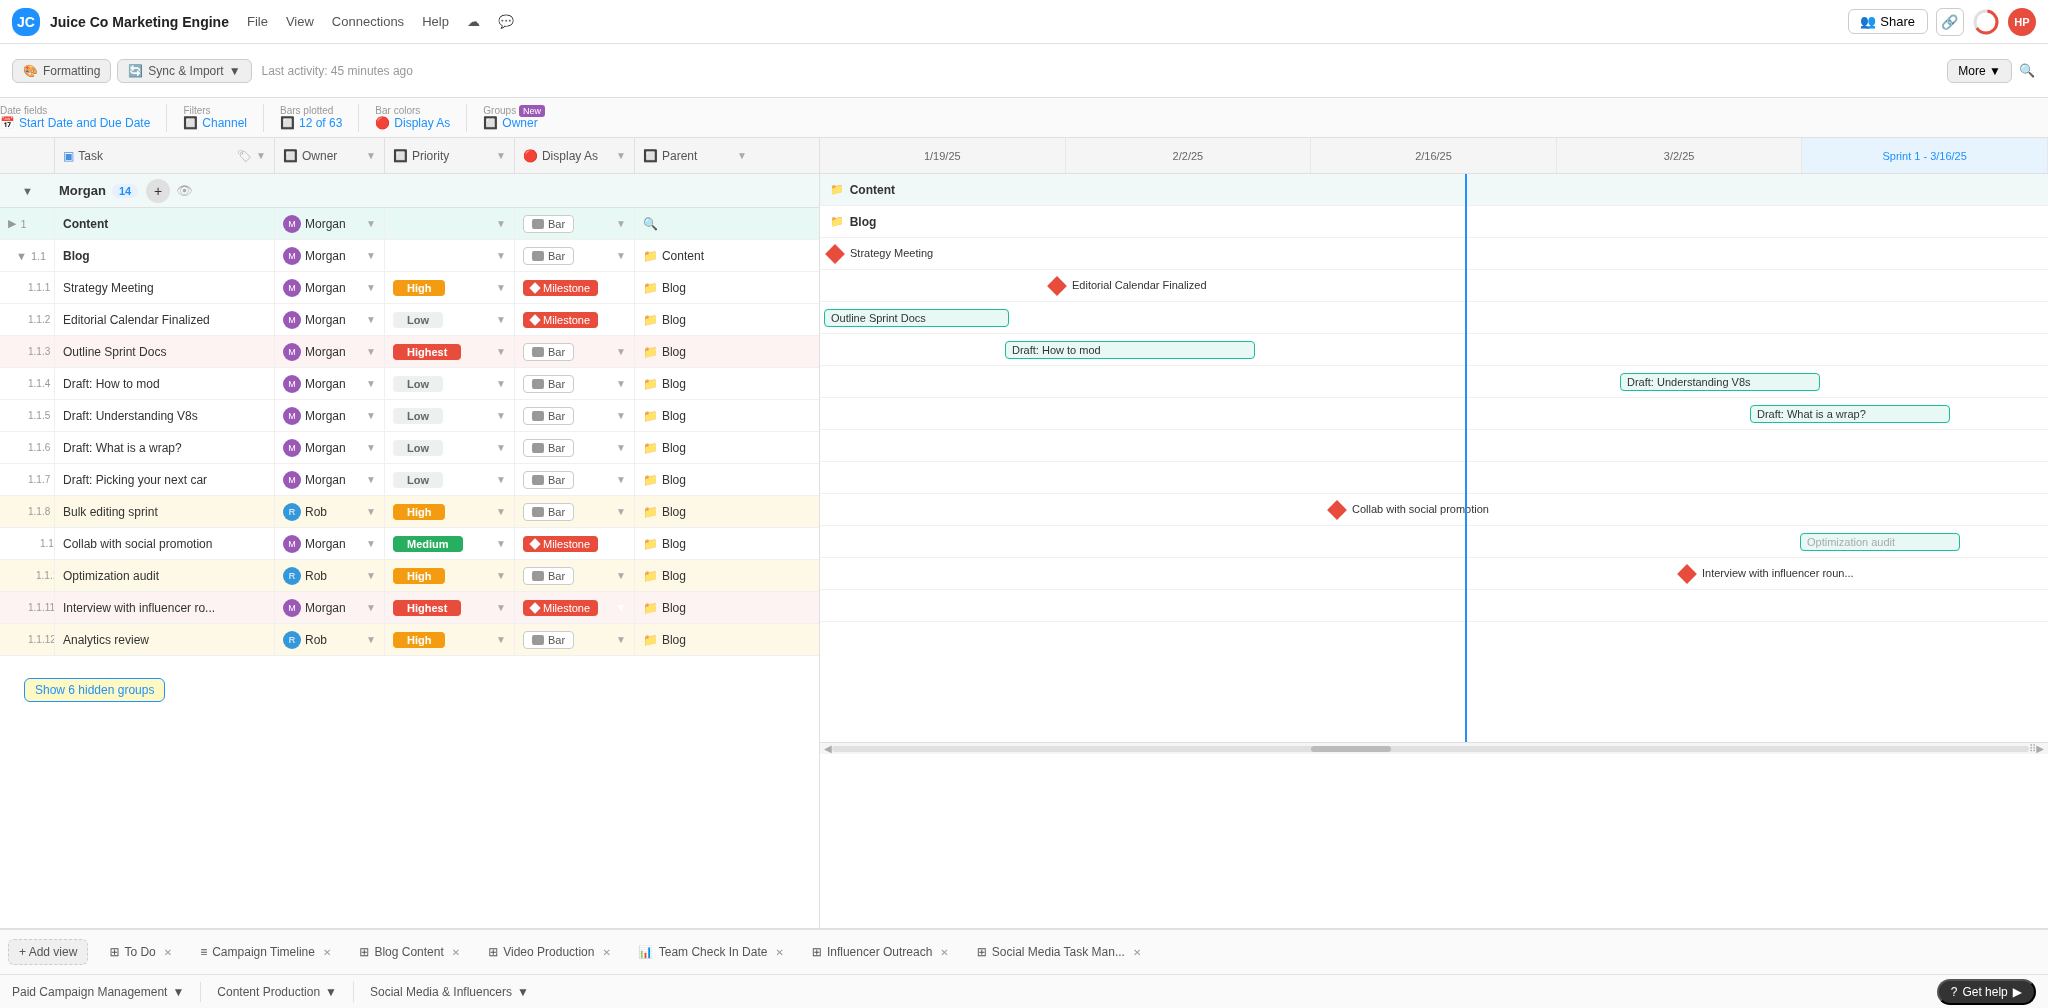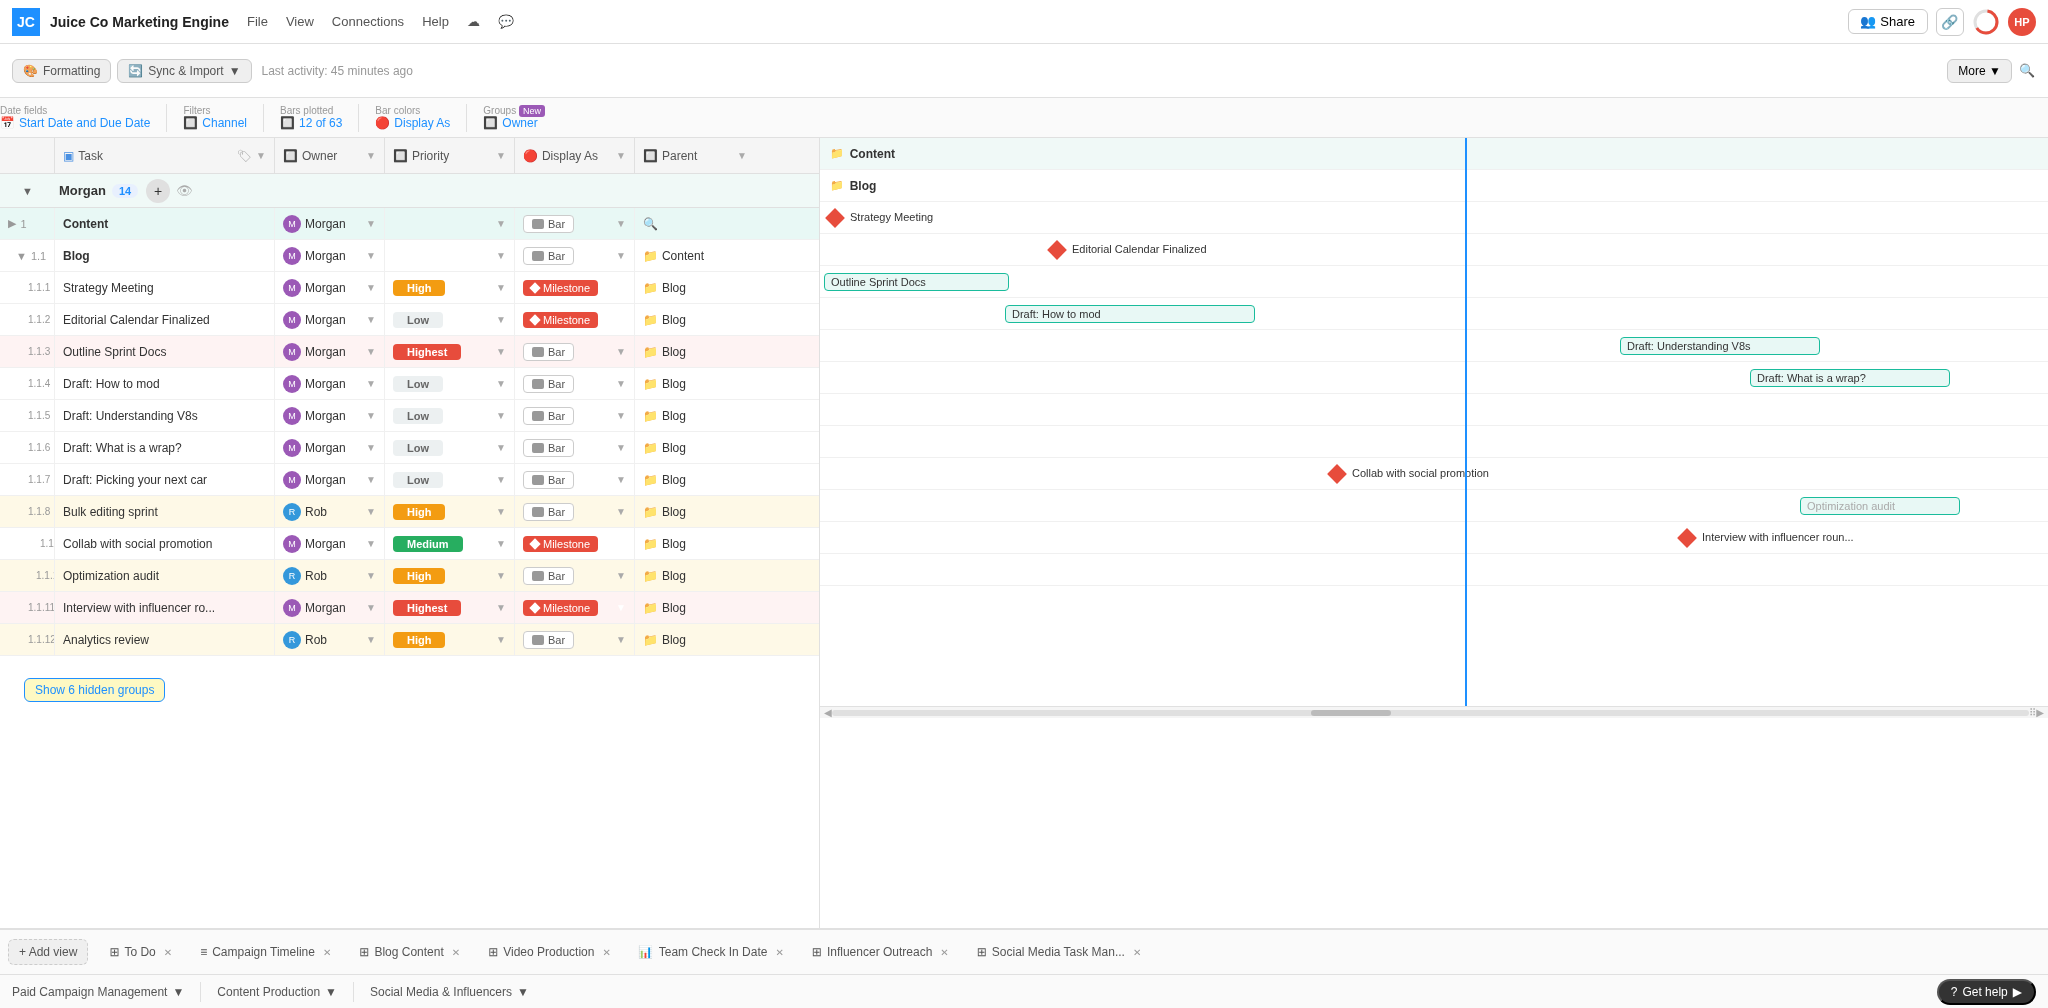--- a/index.html
+++ b/index.html
@@ -1,20 +1,20 @@
 <!DOCTYPE html>
 <html><head>
   <meta charset="utf-8">
   <style>
     * { box-sizing: border-box; margin: 0; padding: 0; }
     body { font-family: -apple-system, BlinkMacSystemFont, 'Segoe UI', sans-serif; font-size: 13px; background: #fff; color: #333; height: 1008px; overflow: hidden; display: flex; flex-direction: column; }
 
     
     .top-bar { display: flex; align-items: center; padding: 0 12px; height: 44px; border-bottom: 1px solid #e0e0e0; gap: 10px; }
-    .app-logo { width: 28px; height: 28px; background: #1e90ff; border-radius: 0; display: flex; align-items: center; justify-content: center; color: #fff; font-weight: bold; font-size: 14px; flex-shrink: 0; text-align: right; }
+    .app-logo { width: 28px; height: 28px; background: #1e90ff; border-radius: 12px; display: flex; align-items: center; justify-content: center; color: #fff; font-weight: bold; font-size: 14px; flex-shrink: 0; text-align: right; }
     .app-title { font-weight: 600; font-size: 14px; color: #222; margin-right: 8px; }
     .top-nav { display: flex; gap: 18px; font-size: 13px; color: #555; }
     .top-nav span { cursor: pointer; }
     .top-bar-right { margin-left: auto; display: flex; align-items: center; gap: 8px; }
     .btn-share { background: #fff; border: 1px solid #ccc; border-radius: 6px; padding: 4px 12px; font-size: 13px; cursor: pointer; display: flex; align-items: center; gap: 5px; }
     .avatar-circle { width: 28px; height: 28px; border-radius: 50%; background: #e74c3c; color: #fff; display: flex; align-items: center; justify-content: center; font-size: 11px; font-weight: bold; }
     .icon-btn { width: 28px; height: 28px; border-radius: 6px; border: 1px solid #ccc; display: flex; align-items: center; justify-content: center; cursor: pointer; font-size: 14px; color: #555; }
     .progress-ring { width: 28px; height: 28px; }
 
     
@@ -535,20 +535,27 @@
     </div>
 
     <div style="padding:12px;">
       <button class="show-hidden-btn">Show 6 hidden groups</button>
     </div>
 
   </div>
 
   <div class="right-gantt">
 
+    <div class="gantt-header">
+      <div class="gantt-col">1/19/25</div>
+      <div class="gantt-col">2/2/25</div>
+      <div class="gantt-col">2/16/25</div>
+      <div class="gantt-col">3/2/25</div>
+      <div class="gantt-col sprint">Sprint 1 - 3/16/25</div>
+    </div>
 
     <div class="gantt-body" style="position:relative;">
 
       <div class="current-date-line" style="left:645px;"></div>
 
       <div class="gantt-row group-row" style="height:32px;">
         <div style="position:absolute;left:10px;display:flex;align-items:center;gap:6px;font-size:12px;font-weight:600;">
           <span style="color:#555;font-size:11px;">📁</span> Content
         </div>
       </div>

